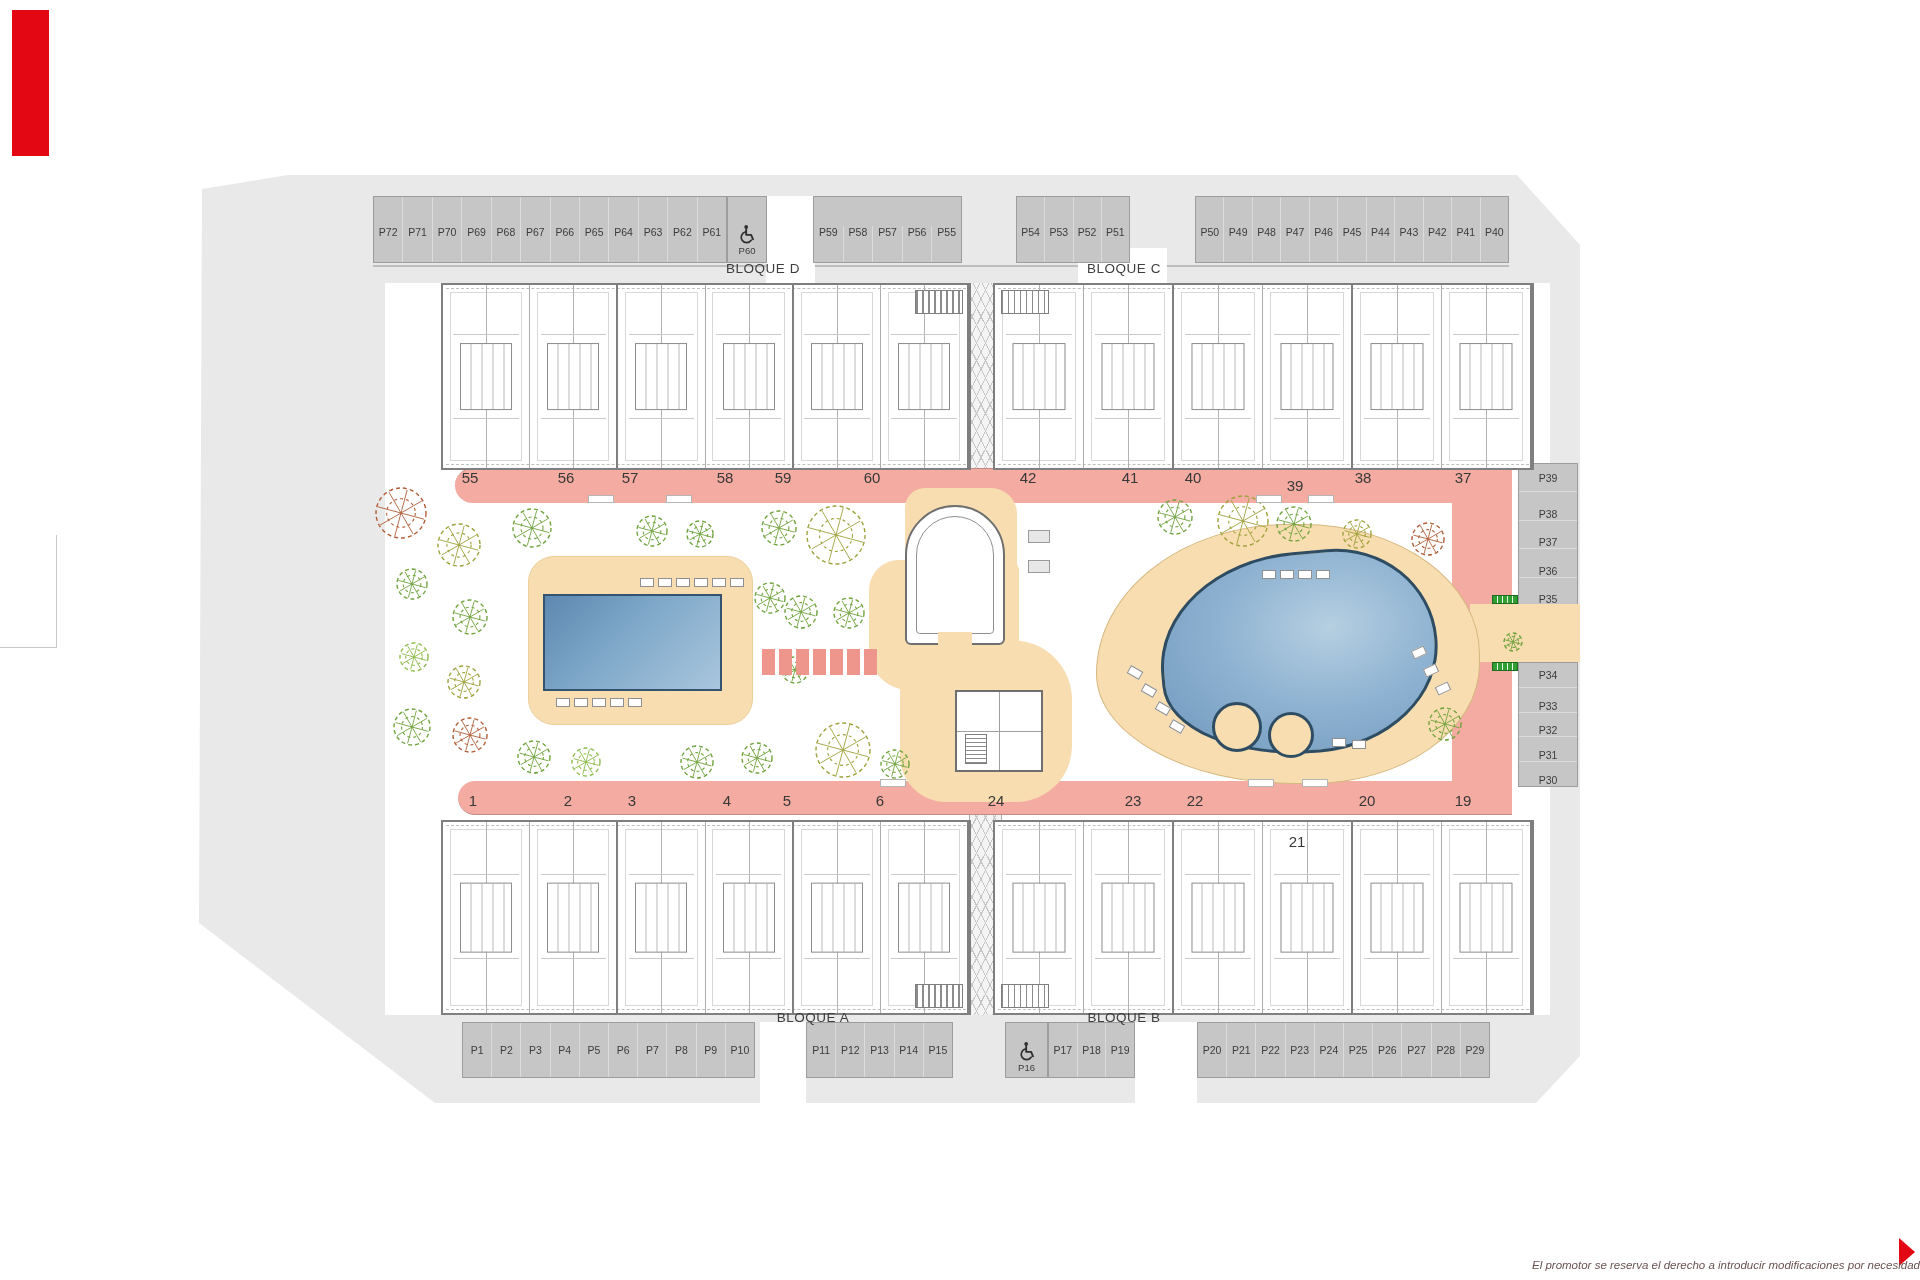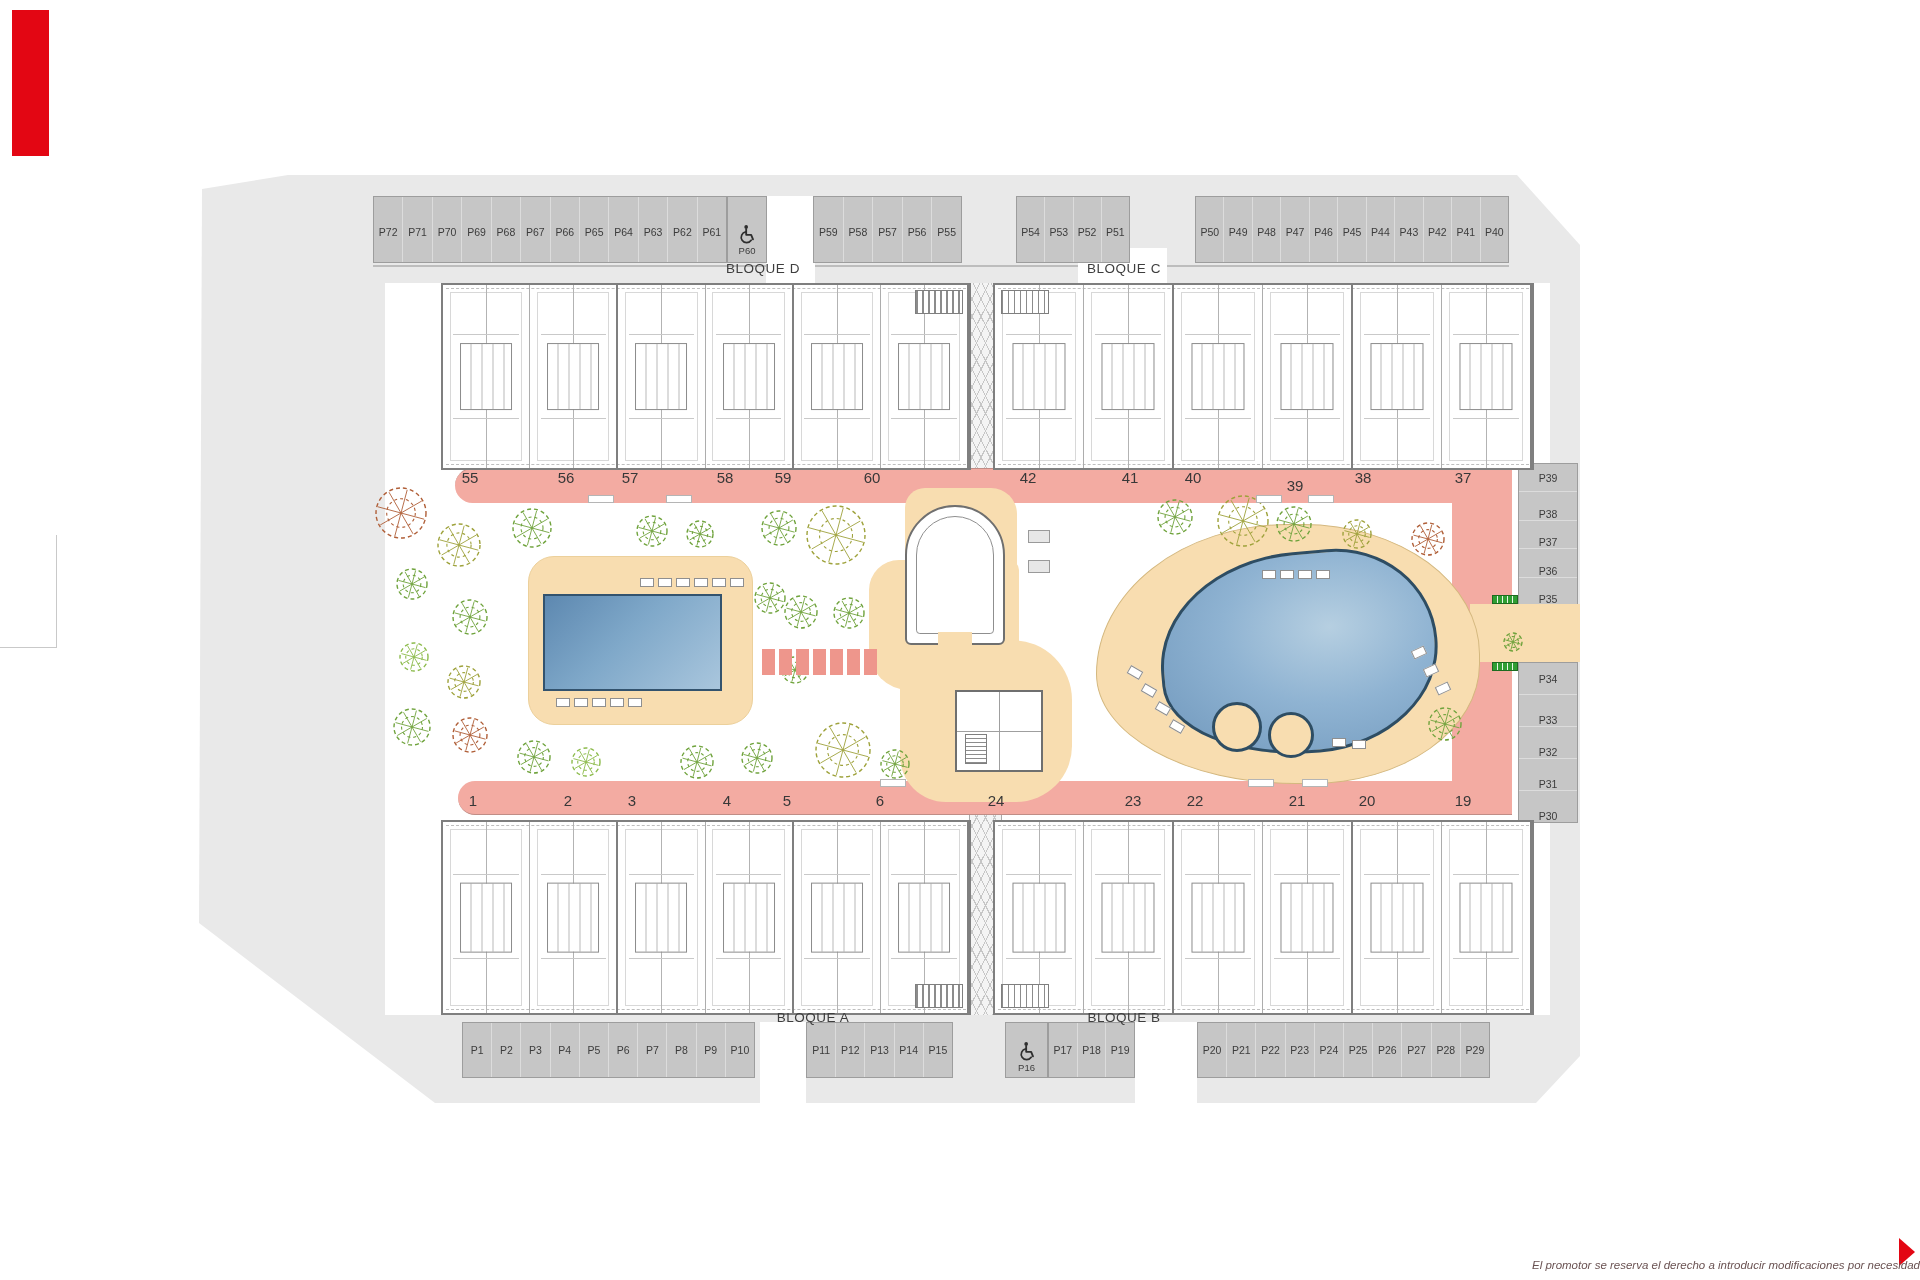--- a/index.html
+++ b/index.html
@@ -162,21 +162,21 @@
       </div>
     </div>
   <div class="stall-disabled" style="left:727px;top:196px;width:40px;height:67px;">
     <svg class="wc-icon" viewBox="0 0 24 24">
       <circle cx="11" cy="3.5" r="2.2" fill="#2e2e2e"></circle>
       <path d="M11 6 L11 13 L17 13 L19.2 18.5" stroke="#2e2e2e" stroke-width="2.2" fill="none" stroke-linecap="round" stroke-linejoin="round"></path>
       <path d="M10.5 9.5 A6.5 6.5 0 1 0 17 19.5" stroke="#2e2e2e" stroke-width="2" fill="none" stroke-linecap="round"></path>
     </svg>
     <span class="stall-label">P60</span>
   </div>
-  <div class="pgroup row-top" style="left:813px;top:196px;width:149px;height:67px;">
+  <div class="pgroup row-top" style="left:813px;top:196px;width:149px;height:67px;align-items:flex-end;">
       <div class="stall">
         <span class="stall-label">P59</span>
       </div>
       <div class="stall">
         <span class="stall-label">P58</span>
       </div>
       <div class="stall">
         <span class="stall-label">P57</span>
       </div>
       <div class="stall">
@@ -249,21 +249,21 @@
       <div class="stall">
         <span class="stall-label">P36</span>
       </div>
       <div class="stall">
         <span class="stall-label">P35</span>
       </div>
     </div>
   <div class="deck" style="left:1470px;top:604px;width:110px;height:58px;"></div>
   <div class="exit-mark" style="left:1492px;top:595px;"></div>
   <div class="exit-mark" style="left:1492px;top:662px;"></div>
-  <div class="pgroup vert" style="left:1518px;top:662px;width:60px;height:161px;">
+  <div class="pgroup vert" style="left:1518px;top:662px;width:60px;height:125px;">
       <div class="stall">
         <span class="stall-label">P34</span>
       </div>
       <div class="stall">
         <span class="stall-label">P33</span>
       </div>
       <div class="stall">
         <span class="stall-label">P32</span>
       </div>
       <div class="stall">
@@ -923,20 +923,20 @@
       <span class="unit-num" style="left: 1463px; top: 477px;">37</span>
       <span class="unit-num" style="left: 473px; top: 800px;">1</span>
       <span class="unit-num" style="left: 568px; top: 800px;">2</span>
       <span class="unit-num" style="left: 632px; top: 800px;">3</span>
       <span class="unit-num" style="left: 727px; top: 800px;">4</span>
       <span class="unit-num" style="left: 787px; top: 800px;">5</span>
       <span class="unit-num" style="left: 880px; top: 800px;">6</span>
       <span class="unit-num" style="left: 996px; top: 800px;">24</span>
       <span class="unit-num" style="left: 1133px; top: 800px;">23</span>
       <span class="unit-num" style="left: 1195px; top: 800px;">22</span>
-      <span class="unit-num" style="left: 1297px; top: 800px;">21</span>
+      <span class="unit-num" style="left: 1297px; top: 841px;">21</span>
       <span class="unit-num" style="left: 1367px; top: 800px;">20</span>
       <span class="unit-num" style="left: 1463px; top: 800px;">19</span>
     </div>
 
   <div class="red-mark"></div>
   <span class="disclaimer">El promotor se reserva el derecho a introducir modificaciones por necesidad de índole técnica o legal</span>
 </div>
 
 </body></html>

